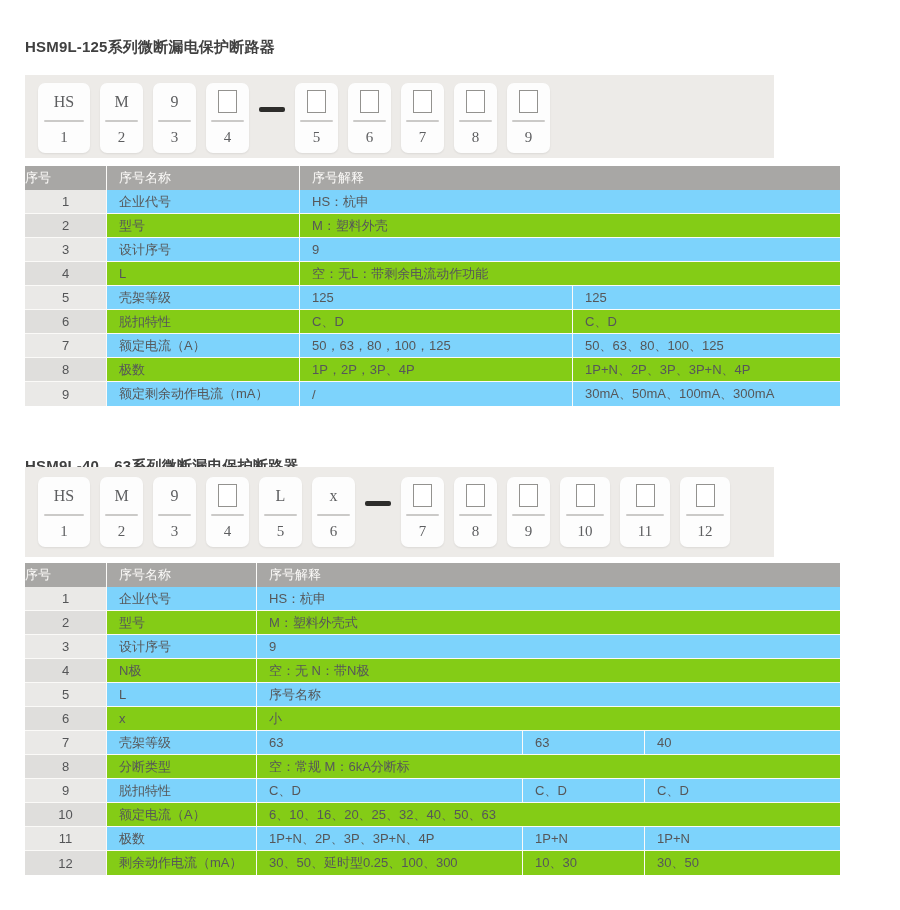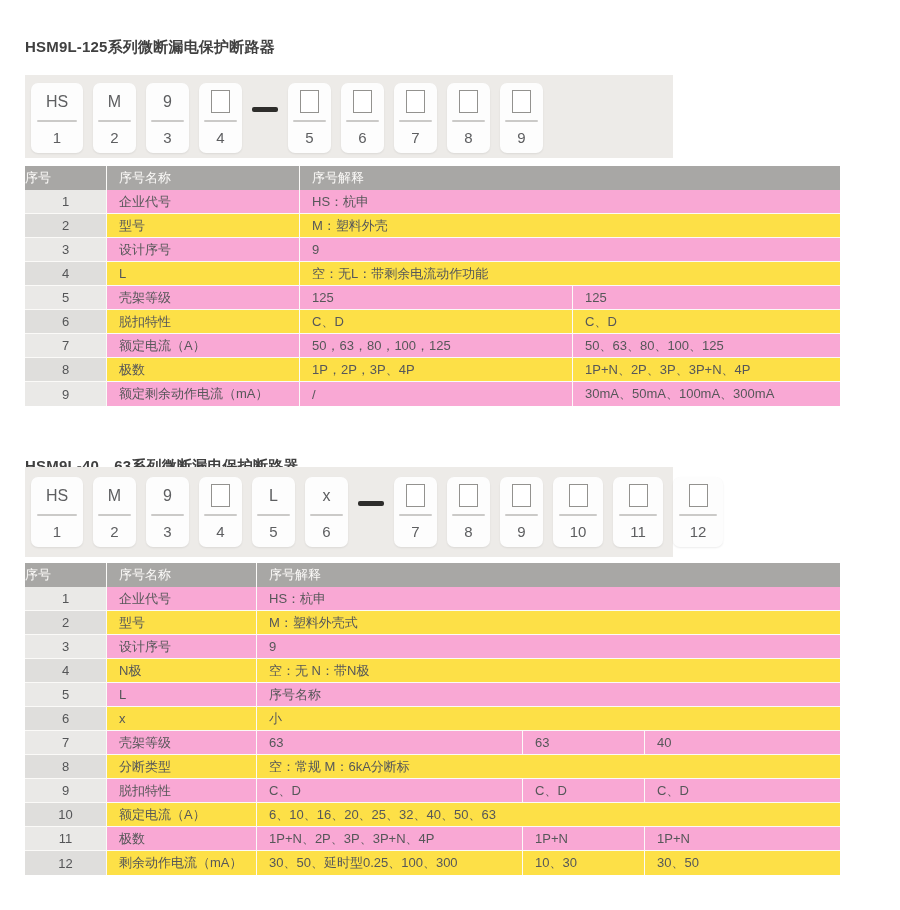--- a/index.html
+++ b/index.html
@@ -7,22 +7,22 @@
   body {
     width:900px; height:910px; position:relative; overflow:hidden;
     font-family:"Liberation Sans","DejaVu Sans",sans-serif;
   }
   .abs { position:absolute; }
   .sec-title {
     left:25px; font-size:15px; font-weight:bold; color:#404040; letter-spacing:0.2px;
   }
   
   .strip {
-    left:25px; width:648px; background:#edebe8;
-    display:flex; align-items:flex-start; gap:10px; padding-left:6px;
+    left:25px; width:749px; background:#edebe8;
+    display:flex; align-items:flex-start; gap:10px; padding-left:13px;font-family:Liberation Serif, serif;
   }
   .card {
     width:43px; height:70px; background:#fdfdfd; border-radius:7px;
     box-shadow:0 1px 2px rgba(0,0,0,0.08);
     display:flex; flex-direction:column; align-items:center; flex:0 0 auto;
   }
   #strip1 .card:first-child, #strip2 .card:first-child { width:52px; }
   #strip2 .card:nth-last-child(-n+3) { width:50px; }
   .card-val {
     height:37px; display:flex; align-items:center; justify-content:center;
@@ -46,22 +46,22 @@
     border-right:1px solid #fbfaf8;
   }
   th.c-no { text-align:left; padding-left:0; }
   th:last-child { border-right:none; }
   td {
     height:24px; padding-left:12px; white-space:nowrap; overflow:hidden;
     border-right:1px solid #fbfaf8; border-bottom:1px solid #fbfaf8;
   }
   td:last-child { border-right:none; }
   tbody tr:last-child td { border-bottom:none; }
-  tr.odd td  { background:#f9a8d4; }
-  tr.even td { background:#fde047; }
+  tr.odd td  { background:#7dd3fc; }
+  tr.even td { background:#84cc16; }
   tr.odd td.c-no  { background:#eae9e7; }
   tr.even td.c-no { background:#dfdedc; }
   td.c-no { text-align:center; padding-left:0; color:#545557; }
   
   #title1 { top:38px; }
   #strip1 { top:75px;  height:83px; padding-top:8px; }
   #table1 { left:25px; top:166px; }
   #title2 { top:457px; }
   #strip2 { top:467px; height:90px; padding-top:10px; }
   #table2 { left:25px; top:563px; }

